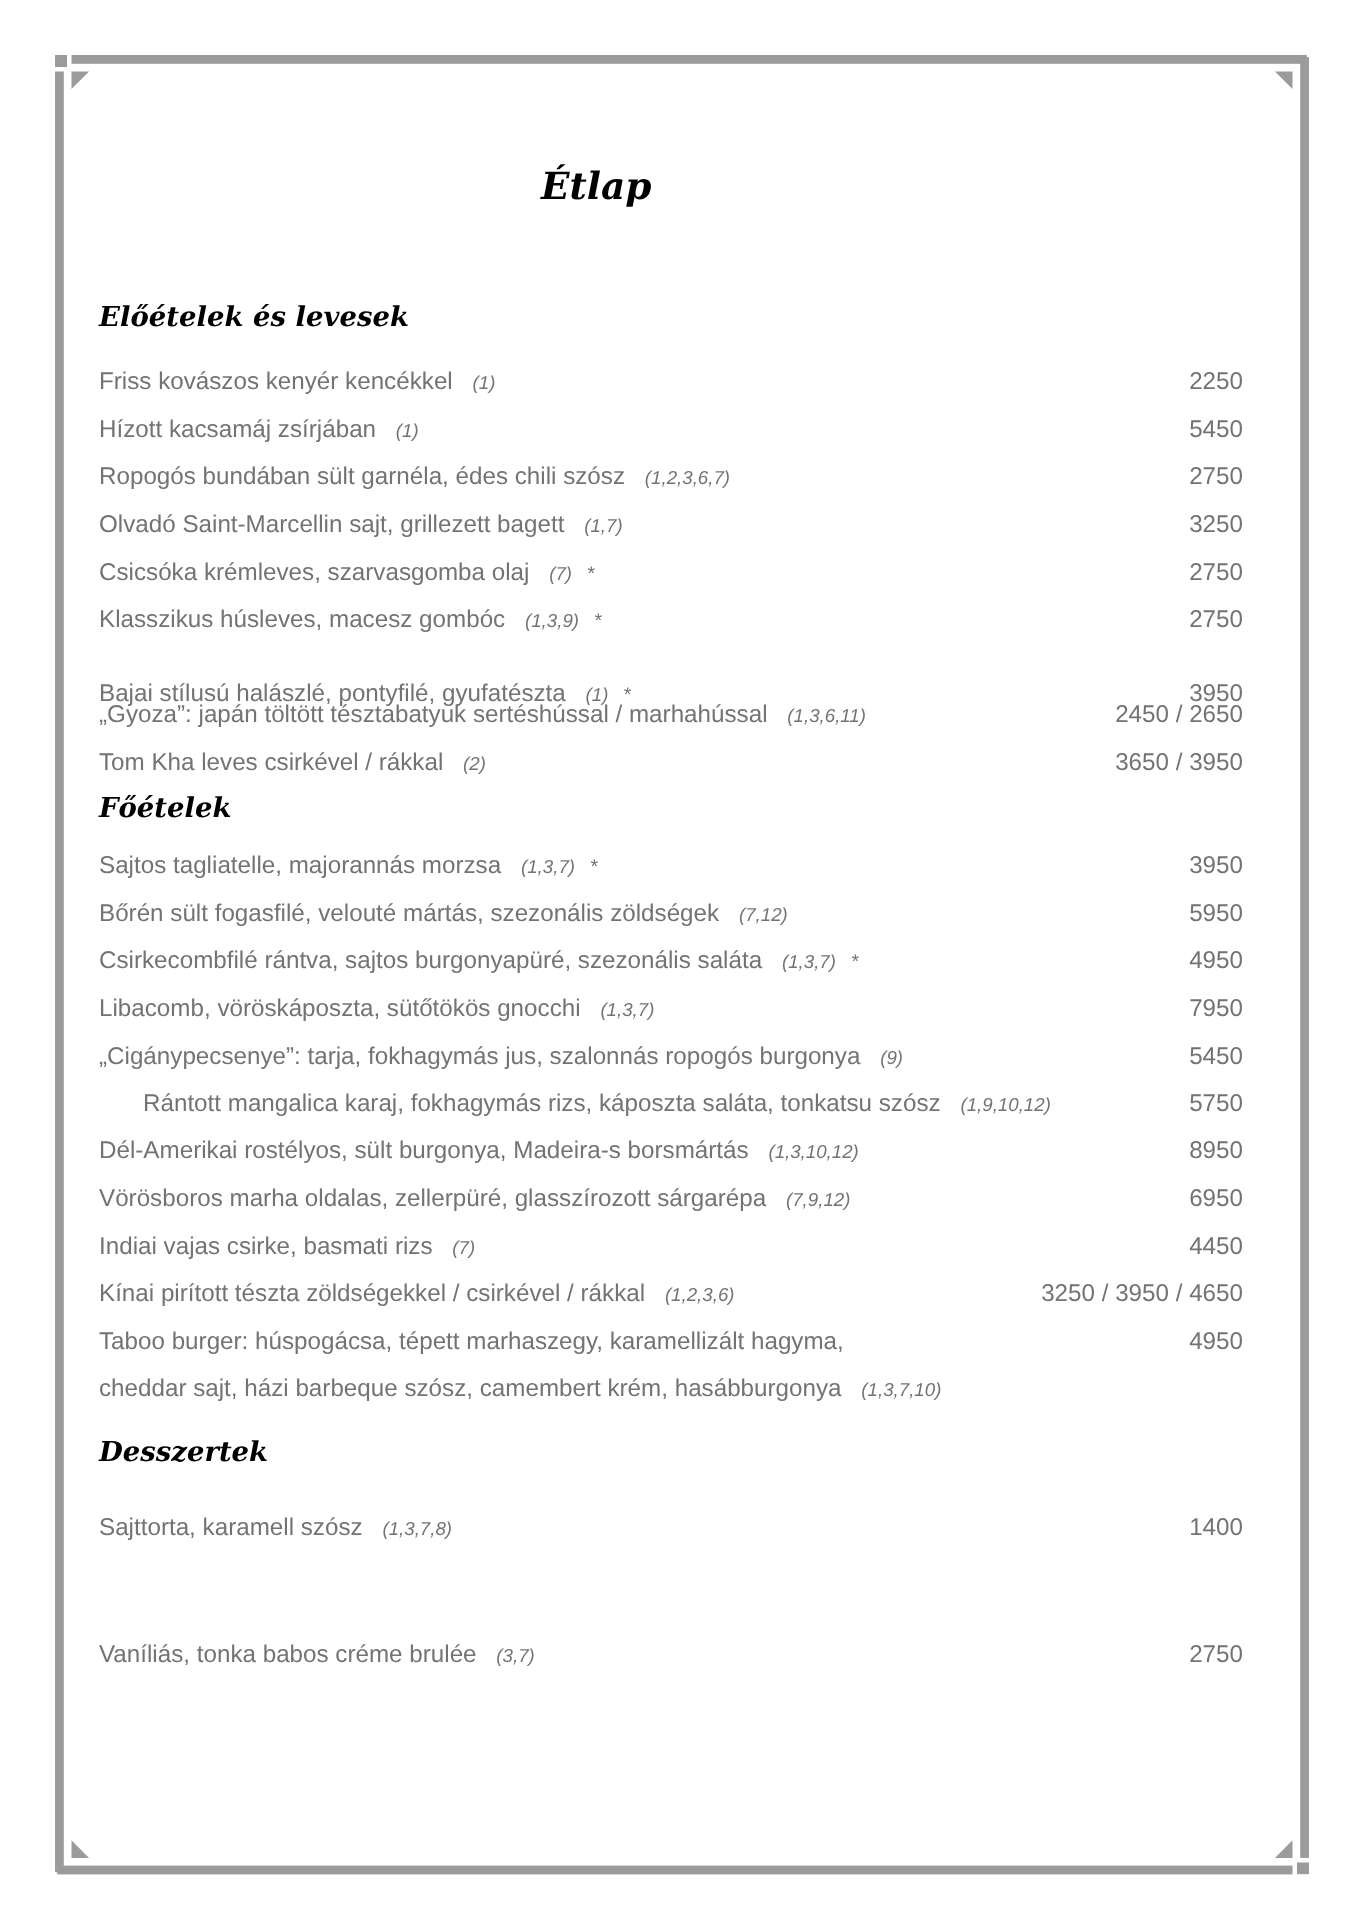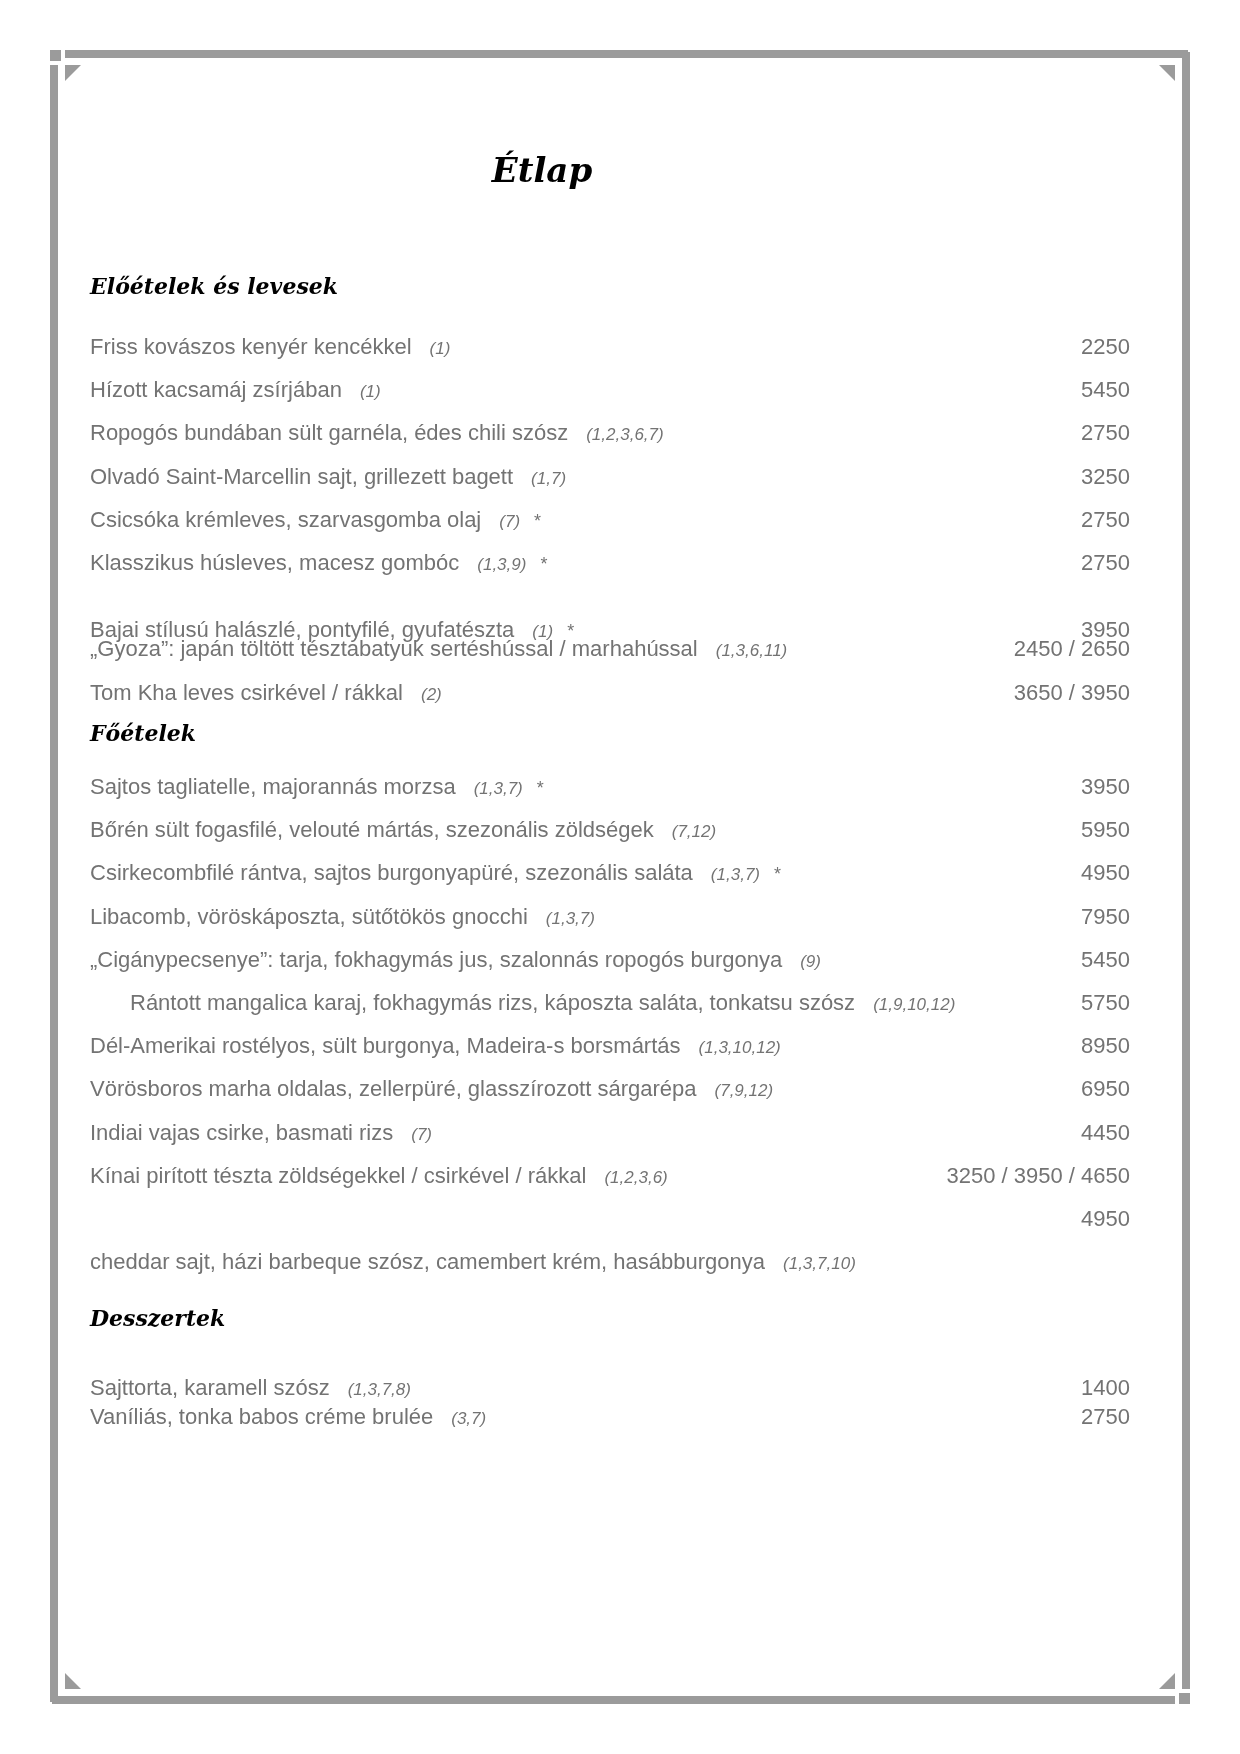--- a/index.html
+++ b/index.html
@@ -14,21 +14,21 @@
   .tri-br { right: 65px; bottom: 65px; border-bottom: 16px solid #9b9b9b; border-left: 16px solid transparent; }
 
   .title {
     position: absolute; top: 150px; left: 0; width: 1084px; text-align: center;
     font-family: "DejaVu Serif", serif; font-style: italic; font-weight: bold;
     font-size: 34px; color: #000;
   }
   .section-heading {
     position: absolute; left: 90px;
     font-family: "DejaVu Serif", serif; font-style: italic; font-weight: bold;
-    font-size: 22px; color: #000;
+    font-size: 25px; color: #000;
   }
   .item {
     position: absolute; left: 90px; right: 110px; height: 30px;
     font-family: Liberation Sans, sans-serif; font-size: 22px; color: #737373;
     white-space: nowrap;
   }
   .item .name { display: inline; }
   .item .allergens { font-style: italic; font-size: 17px; margin-left: 18px; }
   .item .star { font-size: 18px; margin-left: 14px; }
   .item .price { position: absolute; right: 0; top: 0; }
@@ -64,18 +64,18 @@
     <div class="item" style="top: 774px;"><span class="name">Sajtos tagliatelle, majorannás morzsa</span><span class="allergens">(1,3,7)</span><span class="star">*</span><span class="price">3950</span></div>
     <div class="item" style="top: 817.2px;"><span class="name">Bőrén sült fogasfilé, velouté mártás, szezonális zöldségek</span><span class="allergens">(7,12)</span><span class="price">5950</span></div>
     <div class="item" style="top: 860.4px;"><span class="name">Csirkecombfilé rántva, sajtos burgonyapüré, szezonális saláta</span><span class="allergens">(1,3,7)</span><span class="star">*</span><span class="price">4950</span></div>
     <div class="item" style="top: 903.6px;"><span class="name">Libacomb, vöröskáposzta, sütőtökös gnocchi</span><span class="allergens">(1,3,7)</span><span class="price">7950</span></div>
     <div class="item" style="top: 946.8px;"><span class="name">„Cigánypecsenye”: tarja, fokhagymás jus, szalonnás ropogós burgonya</span><span class="allergens">(9)</span><span class="price">5450</span></div>
     <div class="item" style="top: 990px; margin-left: 40px;"><span class="name">Rántott mangalica karaj, fokhagymás rizs, káposzta saláta, tonkatsu szósz</span><span class="allergens">(1,9,10,12)</span><span class="price">5750</span></div>
     <div class="item" style="top: 1033.2px;"><span class="name">Dél-Amerikai rostélyos, sült burgonya, Madeira-s borsmártás</span><span class="allergens">(1,3,10,12)</span><span class="price">8950</span></div>
     <div class="item" style="top: 1076.4px;"><span class="name">Vörösboros marha oldalas, zellerpüré, glasszírozott sárgarépa</span><span class="allergens">(7,9,12)</span><span class="price">6950</span></div>
     <div class="item" style="top: 1119.6px;"><span class="name">Indiai vajas csirke, basmati rizs</span><span class="allergens">(7)</span><span class="price">4450</span></div>
     <div class="item" style="top: 1162.8px;"><span class="name">Kínai pirított tészta zöldségekkel / csirkével / rákkal</span><span class="allergens">(1,2,3,6)</span><span class="price">3250 / 3950 / 4650</span></div>
-    <div class="item" style="top: 1206px;"><span class="price">4950</span></div>
+    <div class="item" style="top: 1206px;"><span class="name">Taboo burger: húspogácsa, tépett marhaszegy, karamellizált hagyma,</span><span class="price">4950</span></div>
     <div class="item" style="top: 1249.2px;"><span class="name">cheddar sajt, házi barbeque szósz, camembert krém, hasábburgonya</span><span class="allergens">(1,3,7,10)</span><span class="price"></span></div>
     <div class="section-heading" style="top: 1305px; font-style: italic;">Desszertek</div>
     <div class="item" style="top: 1375px;"><span class="name">Sajttorta, karamell szósz</span><span class="allergens">(1,3,7,8)</span><span class="price">1400</span></div>
-    <div class="item" style="top: 1404px;"><span class="name">Vaníliás, tonka babos créme brulée</span><span class="allergens">(3,7)</span><span class="price">2750</span></div>
+    <div class="item" style="top: 1491px;"><span class="name">Vaníliás, tonka babos créme brulée</span><span class="allergens">(3,7)</span><span class="price">2750</span></div>
   </div>
 
 </body></html>

